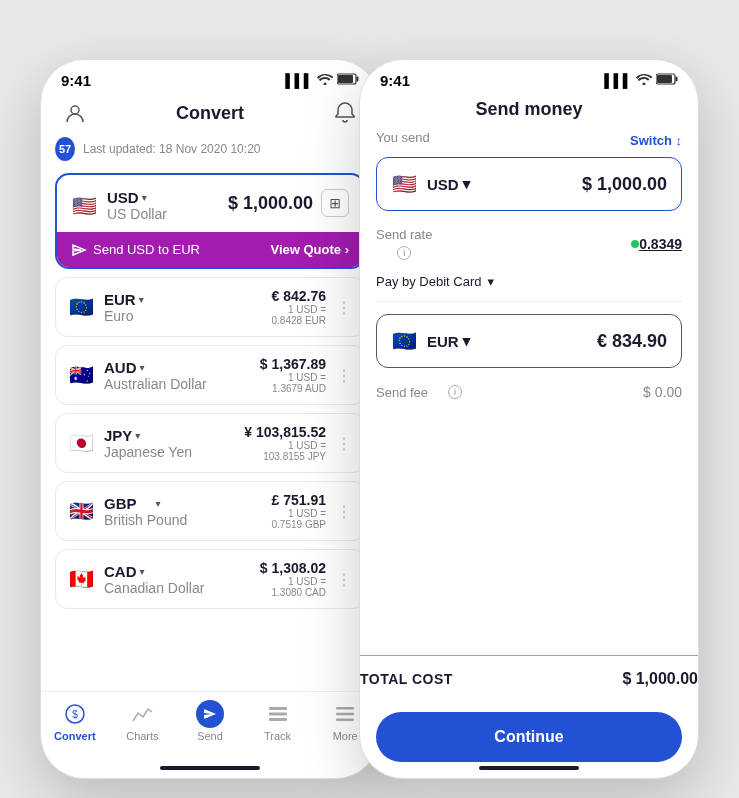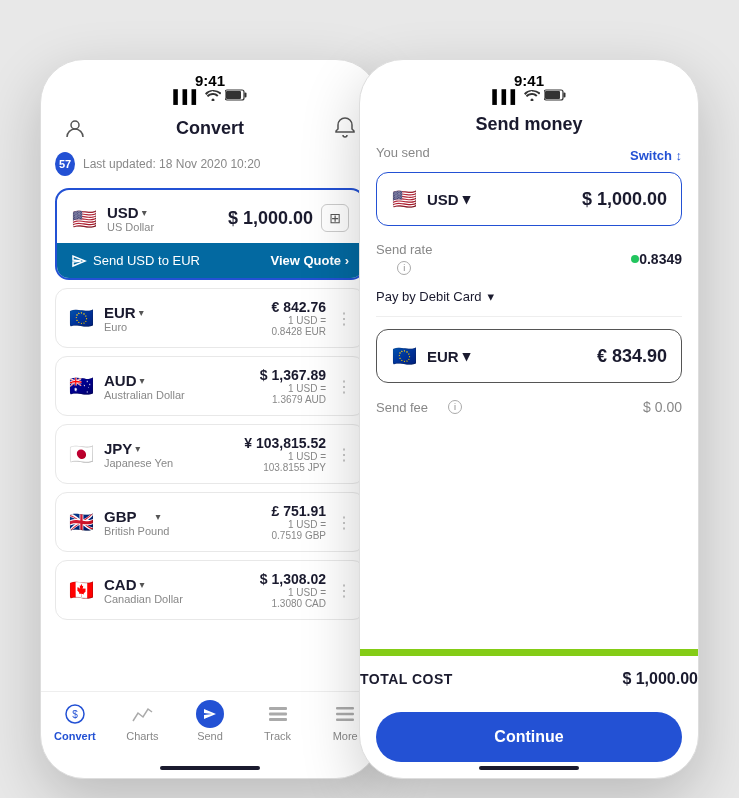--- a/index.html
+++ b/index.html
@@ -42,21 +42,20 @@
       z-index: 2;
     }
     
     .status-bar {
       display: flex;
       justify-content: space-between;
       align-items: center;
       padding: 12px 20px 6px;
       font-size: 13px;
       font-weight: 600;
-      flex-direction: column;
     }
     .status-time { font-size: 15px; font-weight: 700; }
     .status-icons { display: flex; align-items: center; gap: 4px; }
     
     .app-header {
       display: flex;
       justify-content: space-between;
       align-items: center;
       padding: 4px 20px 10px;
     }
@@ -130,21 +129,21 @@
       align-items: center;
       justify-content: center;
       font-size: 20px;
     }
     .currency-code {
       font-size: 15px;
       font-weight: 700;
       color: #1a1a2e;
     }
     .currency-name {
-      font-size: 11px;
+      font-size: 14px;
       color: #888;
     }
     .chevron-down {
       font-size: 10px;
       color: #555;
     }
     .amount {
       font-size: 18px;
       font-weight: 700;
       color: #1a1a2e;
@@ -154,21 +153,21 @@
       height: 28px;
       border: 1px solid #ccc;
       border-radius: 6px;
       display: flex;
       align-items: center;
       justify-content: center;
       font-size: 14px;
       color: #555;
     }
     .send-bar {
-      background: #0369a1;
+      background: #a21caf;
       margin: 0 -14px;
       padding: 10px 14px;
       display: flex;
       justify-content: space-between;
       align-items: center;
       border-radius: 0 0 12px 12px;
     }
     .send-bar-left {
       display: flex;
       align-items: center;
@@ -316,20 +315,21 @@
       gap: 4px;
       flex-direction: column;
     }
     .rate-value {
       font-size: 14px;
       font-weight: 600;
       color: #1a1a2e;
       display: flex;
       align-items: center;
       gap: 0;
+      text-decoration: underline;
     }
     .green-dot {
       width: 8px;
       height: 8px;
       background: #22c55e;
       border-radius: 50%;
     }
     .pay-method {
       display: flex;
       align-items: center;
@@ -369,21 +369,21 @@
     }
     .fee-value {
       font-size: 14px;
       color: #888;
     }
     .total-row {
       display: flex;
       justify-content: space-between;
       align-items: center;
       padding: 14px 16px;
-      border-top: 7px solid #84cc16;
+      border-top: 1px solid #84cc16;
       margin: 0 -16px;
     }
     .total-label {
       font-size: 14px;
       font-weight: 800;
       color: #1a1a2e;
       letter-spacing: 0.5px;
     }
     .total-value {
       font-size: 16px;

